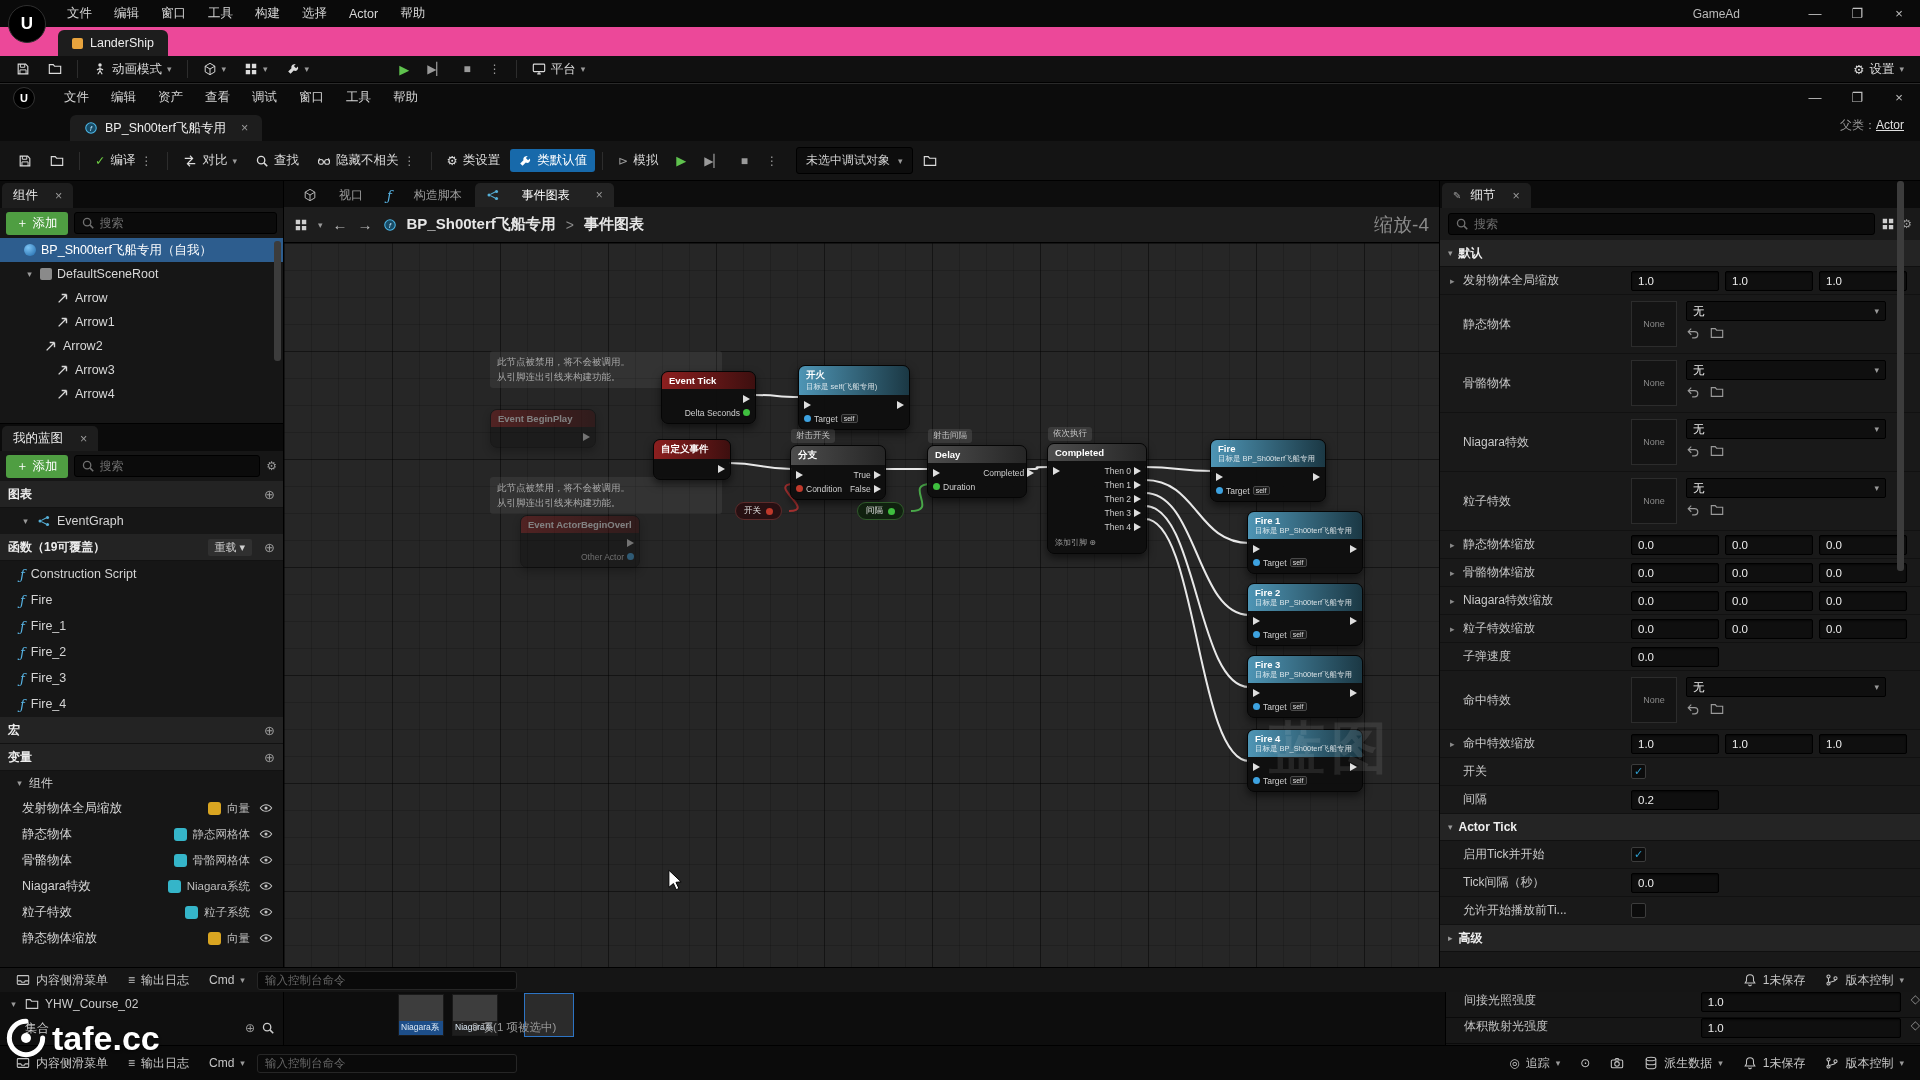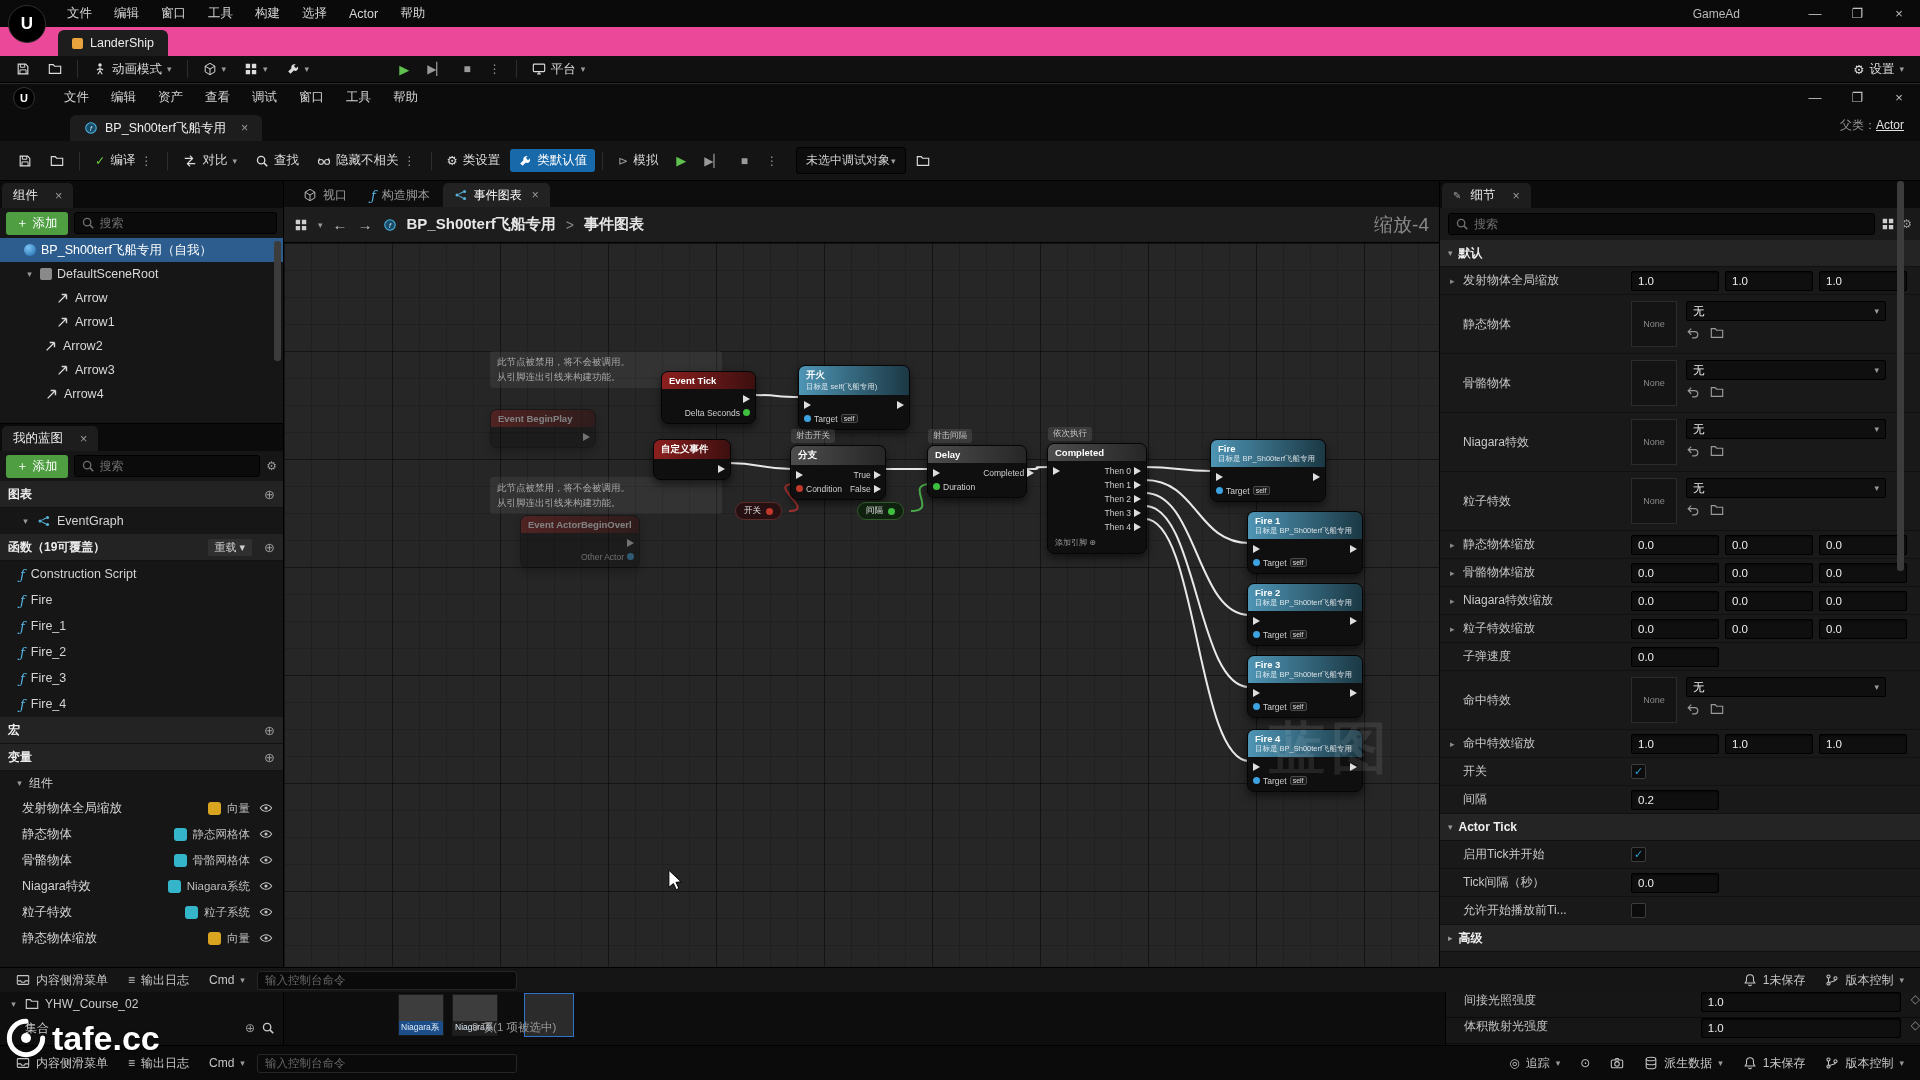--- a/index.html
+++ b/index.html
@@ -38,21 +38,21 @@
            display:flex;align-items:center;justify-content:center;color:#fff;font-weight:bold;font-size:11px}
   #bp-menu{display:flex;height:100%;margin-left:18px}
   #bp-tabrow{left:0;top:111px;width:1920px;height:30px;background:#0c0c0c;display:flex;align-items:flex-end;z-index:4}
   .tab-x{color:#9a9a9a;margin-left:8px}
   #bp-parent{position:absolute;right:16px;top:117px;font-size:12px;color:#9a9a9a;z-index:5}
   #bp-parent a{color:#e0e0e0;text-decoration:underline}
   #bp-toolbar{left:0;top:141px;width:1920px;height:40px;background:#141414;border-bottom:1px solid #000;
               display:flex;align-items:center;padding:0 10px;gap:2px;z-index:4}
   .blue-btn{background:#1769aa;color:#fff;border-radius:3px}
   .debug-dd{background:#0d0d0d;border:1px solid #000;border-radius:3px;padding:4px 9px;display:flex;
-            align-items:center;gap:1px;color:#cfcfcf;font-size:12px;margin-left:8px}
+            align-items:center;gap:8px;color:#cfcfcf;font-size:12px;margin-left:8px}
 
   
   .panel{position:absolute;background:#161616}
   .panel-tab-row{height:27px;background:#0b0b0b;display:flex;align-items:flex-end;padding-left:2px}
   .panel-tab{display:flex;align-items:center;gap:9px;background:#1d1d1d;height:25px;padding:0 11px;
              border-radius:5px 5px 0 0;font-size:12.5px;color:#ececec}
   .panel-toolbar{height:30px;display:flex;align-items:center;gap:6px;padding:0 6px;background:#161616}
   .green-btn{display:flex;align-items:center;gap:4px;background:#4f9e42;color:#fff;border-radius:3px;
              padding:3px 10px;font-size:12.5px;flex:none}
   .searchbox{flex:1;display:flex;align-items:center;gap:5px;background:#0b0b0b;border:1px solid #000;
@@ -80,21 +80,21 @@
   .fn-ic{color:#57b3e3;font-style:italic;font-family:"DejaVu Serif",serif;font-size:13px;flex:none}
   .var-sub{display:flex;align-items:center;height:24px;padding-left:14px;font-size:12px;color:#cfcfcf;gap:4px}
   .var-row{display:flex;align-items:center;height:26px;padding:0 10px 0 22px;font-size:12.5px;color:#d4d4d4}
   .vname{overflow:hidden;white-space:nowrap;text-overflow:ellipsis}
   .var-pill{width:13px;height:13px;border-radius:3px;margin-left:auto;margin-right:6px;flex:none}
   .var-type{color:#bdbdbd;font-size:11.5px;margin-right:9px;flex:none}
 
   
   #graph-area{left:284px;top:181px;width:1155px;height:786px;background:#1b1b1b}
   #graph-tabs{height:26px;background:#0d0d0d;display:flex;align-items:flex-end;padding-left:8px;gap:2px}
-  .gtab{display:flex;align-items:center;gap:6px;height:24px;padding:0 11px;color:#9c9c9c;font-size:12px;
+  .gtab{display:flex;align-items:center;gap:22px;height:24px;padding:0 11px;color:#9c9c9c;font-size:12px;
         border-radius:5px 5px 0 0}
   .gtab.active{background:#222;color:#fff}
   .gtab-x{color:#9a9a9a;margin-left:4px}
   #graph-breadcrumb{height:36px;background:#1d1d1d;border-bottom:1px solid #000;display:flex;align-items:center;
                     padding:0 10px;gap:10px}
   .bc-item{color:#e6e6e6;font-size:15px;font-weight:bold}
   .bc-sep{color:#8a8a8a;font-size:14px}
   #zoom-label{margin-left:auto;color:#8a8a8a;font-size:19px}
   #graph-canvas{position:relative;width:1155px;height:724px;overflow:hidden;background-color:#262626;
     background-image:
@@ -489,21 +489,21 @@
         </div>
         <div class="tree-row" style="padding-left:40px">
           <span class="texp"></span>
           <span class="icon" style="color:#d8d8d8">
             <svg viewBox="0 0 16 16">
               <path d="M3 13L12 4M12 4H6.5M12 4v5.5" fill="none" stroke="currentColor" stroke-width="1.6"></path>
             </svg>
           </span>
           <span>Arrow3</span>
         </div>
-        <div class="tree-row" style="padding-left:29px">
+        <div class="tree-row" style="padding-left:40px">
           <span class="texp"></span>
           <span class="icon" style="color:#d8d8d8">
             <svg viewBox="0 0 16 16">
               <path d="M3 13L12 4M12 4H6.5M12 4v5.5" fill="none" stroke="currentColor" stroke-width="1.6"></path>
             </svg>
           </span>
           <span>Arrow4</span>
         </div>
       </div>
     <div class="vscroll" style="right:2px;top:60px;height:120px"></div>

